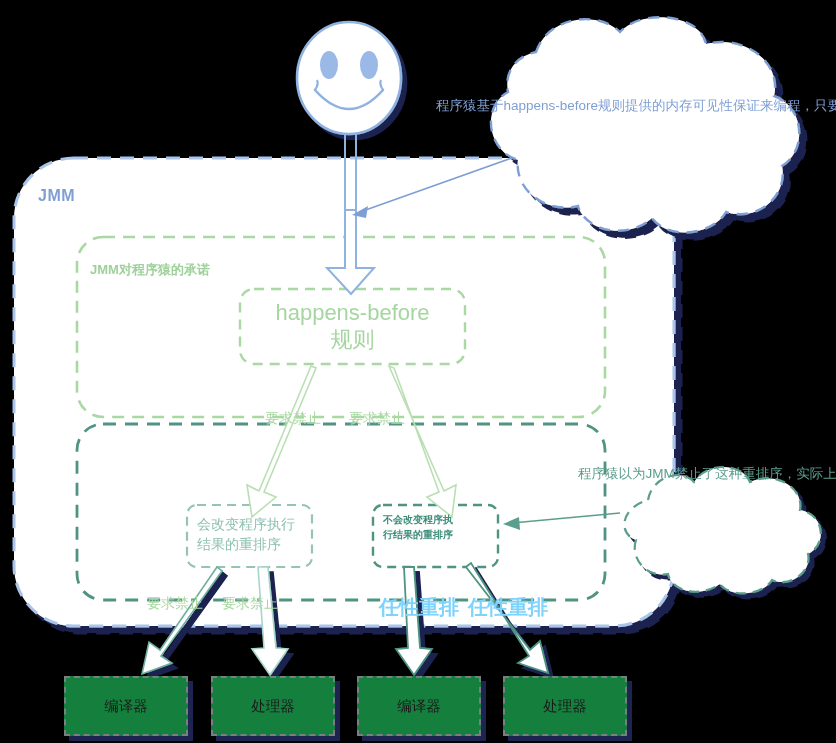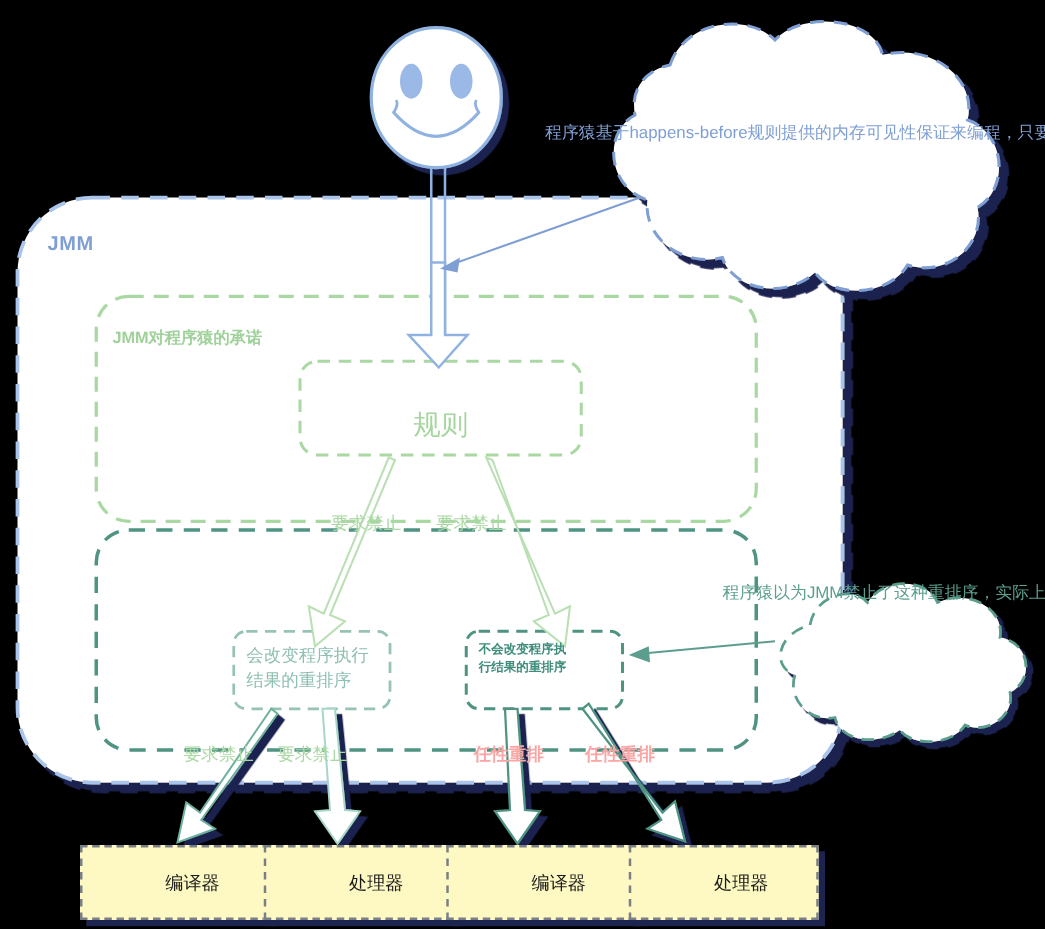--- a/index.html
+++ b/index.html
@@ -7,27 +7,27 @@
   #stage{position:relative;width:836px;height:743px;background:#000;}
   #stage svg{position:absolute;left:0;top:0;}
   .lbl{position:absolute;white-space:pre;line-height:1.28;}
   .jmm-title{color:#7f9fd4;font-weight:bold;font-size:16px;letter-spacing:.5px;}
   .grn-bold{color:#9fd19a;font-weight:bold;font-size:13px;}
   .grn-big{color:#a6d6a0;font-size:22px;text-align:center;}
   .teal-bold{color:#5c9e8e;font-weight:bold;font-size:14px;}
   .teal-soft{color:#8fc0b3;font-size:14px;line-height:1.45;}
   .teal-strong{color:#3d8c7a;font-weight:bold;font-size:10px;line-height:1.45;}
   .grn-lbl{color:#a9d8a2;font-weight:normal;font-size:14px;}
-  .teal-lbl{color:#fca5a5;font-weight:bold;font-size:14px;}
+  .teal-lbl{color:#7dd3fc;font-weight:bold;font-size:20px;}
   .cloud-txt-blue{color:#7f9fd4;font-size:13.5px;text-align:center;line-height:1.5;}
   .cloud-txt-teal{color:#5c9e8e;font-size:13.5px;text-align:center;line-height:1.5;}
   .btm-txt{color:#1a1a1a;font-size:14.5px;text-align:center;width:100%;}
-  .btm-box{position:absolute;width:120px;height:56px;background:#fef9c3;
+  .btm-box{position:absolute;width:120px;height:56px;background:#15803d;
            border:2px dashed #7a7f86;display:flex;align-items:center;justify-content:center;
-           box-shadow:5px 5px 0 #1e2450;padding-left:28px;}
+           box-shadow:5px 5px 0 #1e2450;}
 </style>
 </head>
 <body>
 
 <div id="stage">
 
   <svg width="836" height="743">
     <defs>
       <filter id="sh" x="-30%" y="-30%" width="170%" height="170%">
         <feDropShadow dx="7" dy="7" stdDeviation="0" flood-color="#1e2450" flood-opacity="1"></feDropShadow>
@@ -132,20 +132,21 @@
     <g filter="url(#shs)">
       <path d="M466 567 L530 650 L540 641 L548 673 L518 663 L529 656 L471 563 Z" fill="#ffffff" stroke="#4f9382" stroke-width="1.8"></path>
     </g>
   </svg>
 
   <div class="lbl jmm-title" style="left:38px;top:186px;">JMM</div>
 
   <div class="lbl grn-bold" style="left:90px;top:262px;">JMM对程序猿的承诺</div>
 
 
+  <div class="lbl grn-big" style="left:240px;top:299px;width:225px;">happens-before</div>
   <div class="lbl grn-big" style="left:240px;top:326px;width:225px;">规则</div>
 
   <div class="lbl teal-soft" style="left:197px;top:514px;width:108px;">会改变程序执行
 结果的重排序</div>
 
   <div class="lbl teal-strong" style="left:383px;top:513px;width:110px;">不会改变程序执
 行结果的重排序</div>
 
   <div class="lbl cloud-txt-blue" style="left:436px;top:96px;width:336px;">程序猿基于happens-before规则提供的内存可见性保证来编程，只要遵循这个规则就不会出问题</div>
 

